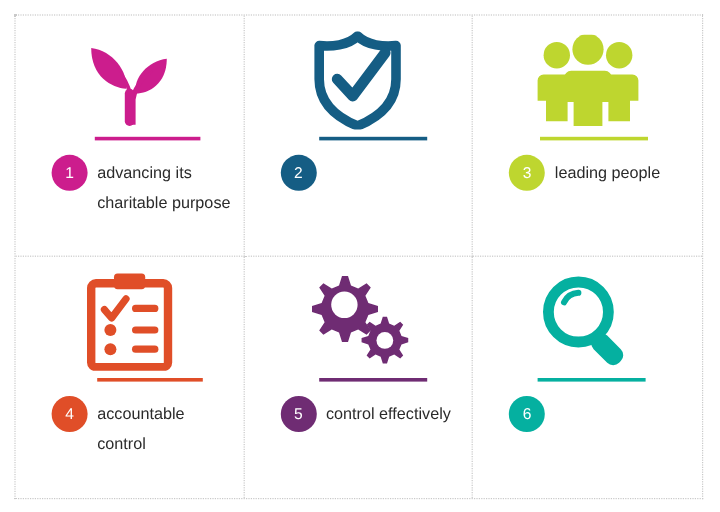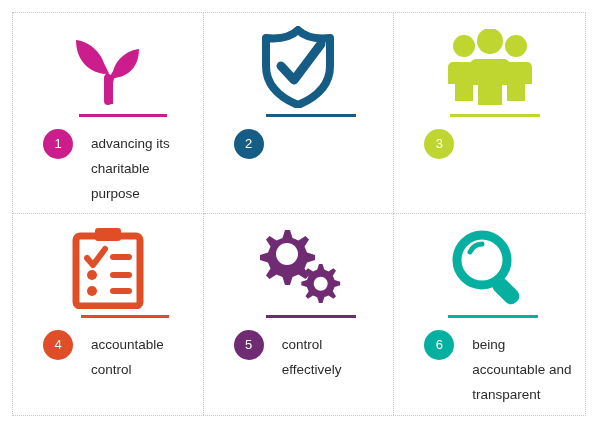--- a/index.html
+++ b/index.html
@@ -61,21 +61,21 @@
     flex:0 0 auto;
     width:30px;height:30px;
     border-radius:50%;
     color:#ffffff;
     font-size:13px;
     line-height:30px;
     text-align:center;
     margin-top:-2px;
   }
   .label{
-    margin-left:18px;
+    margin-left:8px;
     font-size:13.5px;
     line-height:25px;
     color:#2b2b2b;
     max-width:120px;
   }
   
   .cell.c1 .divider{left:66px;width:88px;}
   .cell.c2 .divider{left:62px;width:90px;}
   .cell.c3 .divider{left:56px;width:90px;}
   .cell.c4 .divider{left:68px;width:88px;}
@@ -128,20 +128,21 @@
           <circle cx="69" cy="17" r="11"></circle>
           <path d="M58 33 h22 a5 5 0 0 1 5 5 v17 h-7 v17 h-18 v-17 h-7 v-17 a5 5 0 0 1 5 -5 Z"></path>
           <circle cx="43" cy="12" r="13"></circle>
           <path d="M29 30 h28 a6 6 0 0 1 6 6 v20 h-8 v20 h-24 v-20 h-8 v-20 a6 6 0 0 1 6 -6 Z"></path>
         </g>
       </svg>
     </div>
     <div class="divider" style="background:#bed62f"></div>
     <div class="caption">
       <div class="badge" style="background:#bed62f">3</div>
+      <div class="label">leading people</div>
     </div>
   </div>
 
   <div class="cell c4 col1 row2">
     <div class="icon-wrap">
       <svg width="74" height="82" viewBox="0 0 74 82" aria-hidden="true">
         <rect x="5" y="9" width="64" height="70" rx="4" fill="none" stroke="#e04e28" stroke-width="7"></rect>
         <rect x="24" y="1" width="26" height="13" rx="3" fill="#e04e28"></rect>
         <path d="M16 31 L22 38 L34 22" fill="none" stroke="#e04e28" stroke-width="6" stroke-linecap="round" stroke-linejoin="round"></path>
         <rect x="39" y="27" width="22" height="6" rx="3" fill="#e04e28"></rect>
@@ -187,17 +188,16 @@
     <div class="icon-wrap">
       <svg width="84" height="80" viewBox="0 0 84 80" aria-hidden="true">
         <circle cx="34" cy="32" r="25" fill="none" stroke="#05b0a0" stroke-width="9"></circle>
         <path d="M22 24 a14 14 0 0 1 12 -8" fill="none" stroke="#05b0a0" stroke-width="5" stroke-linecap="round"></path>
         <rect x="50" y="48" width="16" height="30" rx="7" transform="rotate(-45 58 63)" fill="#05b0a0"></rect>
       </svg>
     </div>
     <div class="divider" style="background:#05b0a0"></div>
     <div class="caption">
       <div class="badge" style="background:#05b0a0">6</div>
-      <div class="label">being accountable and transparent</div>
     </div>
   </div>
 
 </div>
 
 </body></html>

